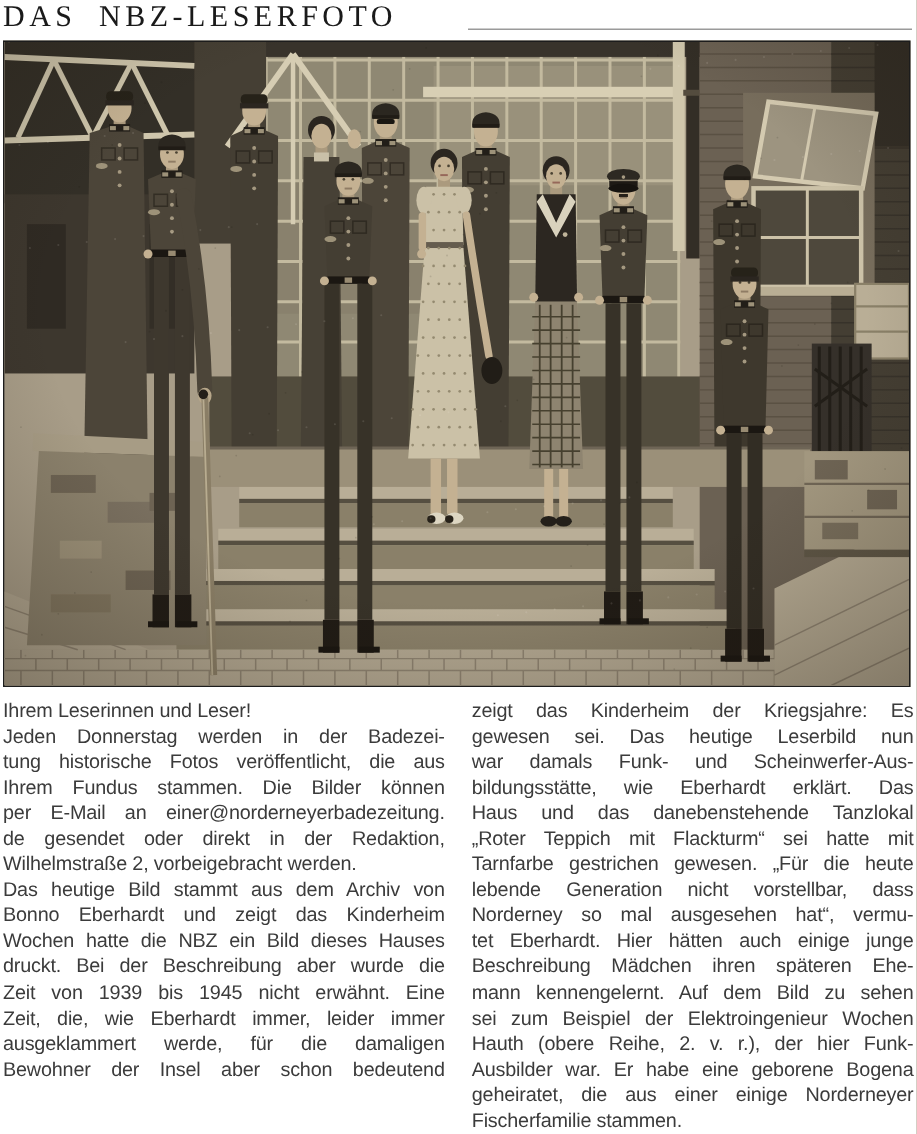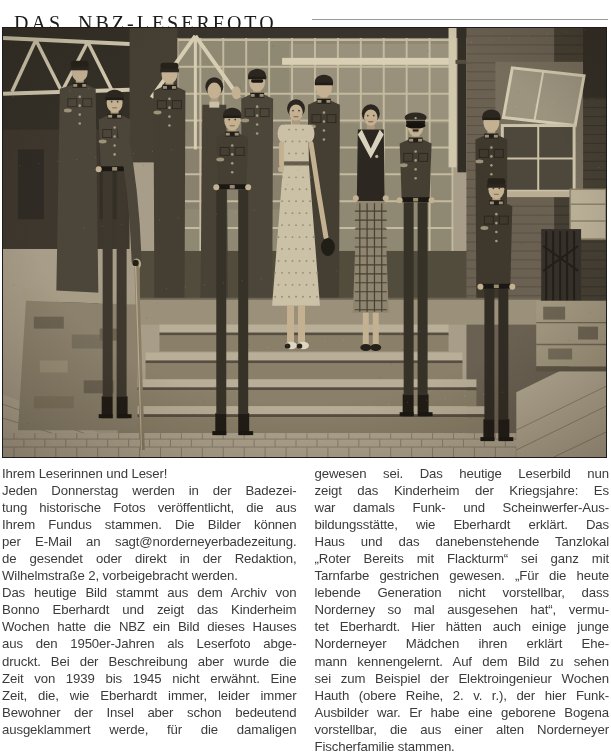--- a/index.html
+++ b/index.html
@@ -1,18 +1,18 @@
 <!DOCTYPE html>
 <html><head>
 <meta charset="utf-8">
 <style>
   html,body{margin:0;padding:0;}
   body{width:611px;height:756px;position:relative;overflow:hidden;background:#ffffff;
        font-family:"Liberation Sans",sans-serif;}
-  .page-title{position:absolute;left:2px;top:0px;margin:12px;
+  .page-title{position:absolute;left:2px;top:0px;margin:0;
        font-family:"Liberation Serif",serif;font-weight:400;font-size:20px;
        letter-spacing:3px;word-spacing:7px;color:#1a1a1a;white-space:nowrap;}
   .title-rule{position:absolute;left:312px;right:3px;top:19px;height:1px;background:#9a9a9a;}
   .photo{margin:0;position:absolute;left:2px;top:27px;width:605px;height:431px;
        border:1px solid #1c1c1c;box-sizing:border-box;background:#a89d88;}
   .photo svg{width:100%;height:100%;display:block;}
   .columns{position:absolute;left:2px;right:2px;top:465px;display:flex;gap:18px;}
   .col{flex:1 1 0;min-width:0;}
   .line{font-size:13.2px;line-height:17.05px;color:#3b3b3b;letter-spacing:-0.12px;
        white-space:nowrap;}
@@ -759,45 +759,44 @@
       <rect x="3" y="28" width="605" height="431" fill="url(#vig)"></rect>
     </svg>
 </figure>
 
 <div class="columns">
   <div class="col">
       <div class="line">Ihrem Leserinnen und Leser!</div>
       <div class="line just">Jeden Donnerstag werden in der Badezei-</div>
       <div class="line just">tung historische Fotos veröffentlicht, die aus</div>
       <div class="line just">Ihrem Fundus stammen. Die Bilder können</div>
-      <div class="line just">per E-Mail an sagt@norderneyerbadezeitung.</div>
+      <div class="line just">per E-Mail an einer@norderneyerbadezeitung.</div>
       <div class="line just">de gesendet oder direkt in der Redaktion,</div>
       <div class="line">Wilhelmstraße 2, vorbeigebracht werden.</div>
       <div class="line just">Das heutige Bild stammt aus dem Archiv von</div>
       <div class="line just">Bonno Eberhardt und zeigt das Kinderheim</div>
       <div class="line just">Wochen hatte die NBZ ein Bild dieses Hauses</div>
-      <div class="line just">aus den 1950er-Jahren als Leserfoto abge-</div>
       <div class="line just">druckt. Bei der Beschreibung aber wurde die</div>
       <div class="line just">Zeit von 1939 bis 1945 nicht erwähnt. Eine</div>
       <div class="line just">Zeit, die, wie Eberhardt immer, leider immer</div>
+      <div class="line just">ausgeklammert werde, für die damaligen</div>
       <div class="line just">Bewohner der Insel aber schon bedeutend</div>
-      <div class="line just">ausgeklammert werde, für die damaligen</div>
     </div>
   <div class="col">
+      <div class="line just">zeigt das Kinderheim der Kriegsjahre: Es</div>
       <div class="line just">gewesen sei. Das heutige Leserbild nun</div>
-      <div class="line just">zeigt das Kinderheim der Kriegsjahre: Es</div>
       <div class="line just">war damals Funk- und Scheinwerfer-Aus-</div>
       <div class="line just">bildungsstätte, wie Eberhardt erklärt. Das</div>
       <div class="line just">Haus und das danebenstehende Tanzlokal</div>
-      <div class="line just">„Roter Bereits mit Flackturm“ sei ganz mit</div>
+      <div class="line just">„Roter Teppich mit Flackturm“ sei hatte mit</div>
       <div class="line just">Tarnfarbe gestrichen gewesen. „Für die heute</div>
       <div class="line just">lebende Generation nicht vorstellbar, dass</div>
       <div class="line just">Norderney so mal ausgesehen hat“, vermu-</div>
       <div class="line just">tet Eberhardt. Hier hätten auch einige junge</div>
-      <div class="line just">Norderneyer Mädchen ihren erklärt Ehe-</div>
+      <div class="line just">Beschreibung Mädchen ihren späteren Ehe-</div>
       <div class="line just">mann kennengelernt. Auf dem Bild zu sehen</div>
       <div class="line just">sei zum Beispiel der Elektroingenieur Wochen</div>
       <div class="line just">Hauth (obere Reihe, 2. v. r.), der hier Funk-</div>
       <div class="line just">Ausbilder war. Er habe eine geborene Bogena</div>
-      <div class="line just">vorstellbar, die aus einer alten Norderneyer</div>
+      <div class="line just">geheiratet, die aus einer einige Norderneyer</div>
       <div class="line">Fischerfamilie stammen.</div>
     </div>
 </div>
 
 </body></html>

